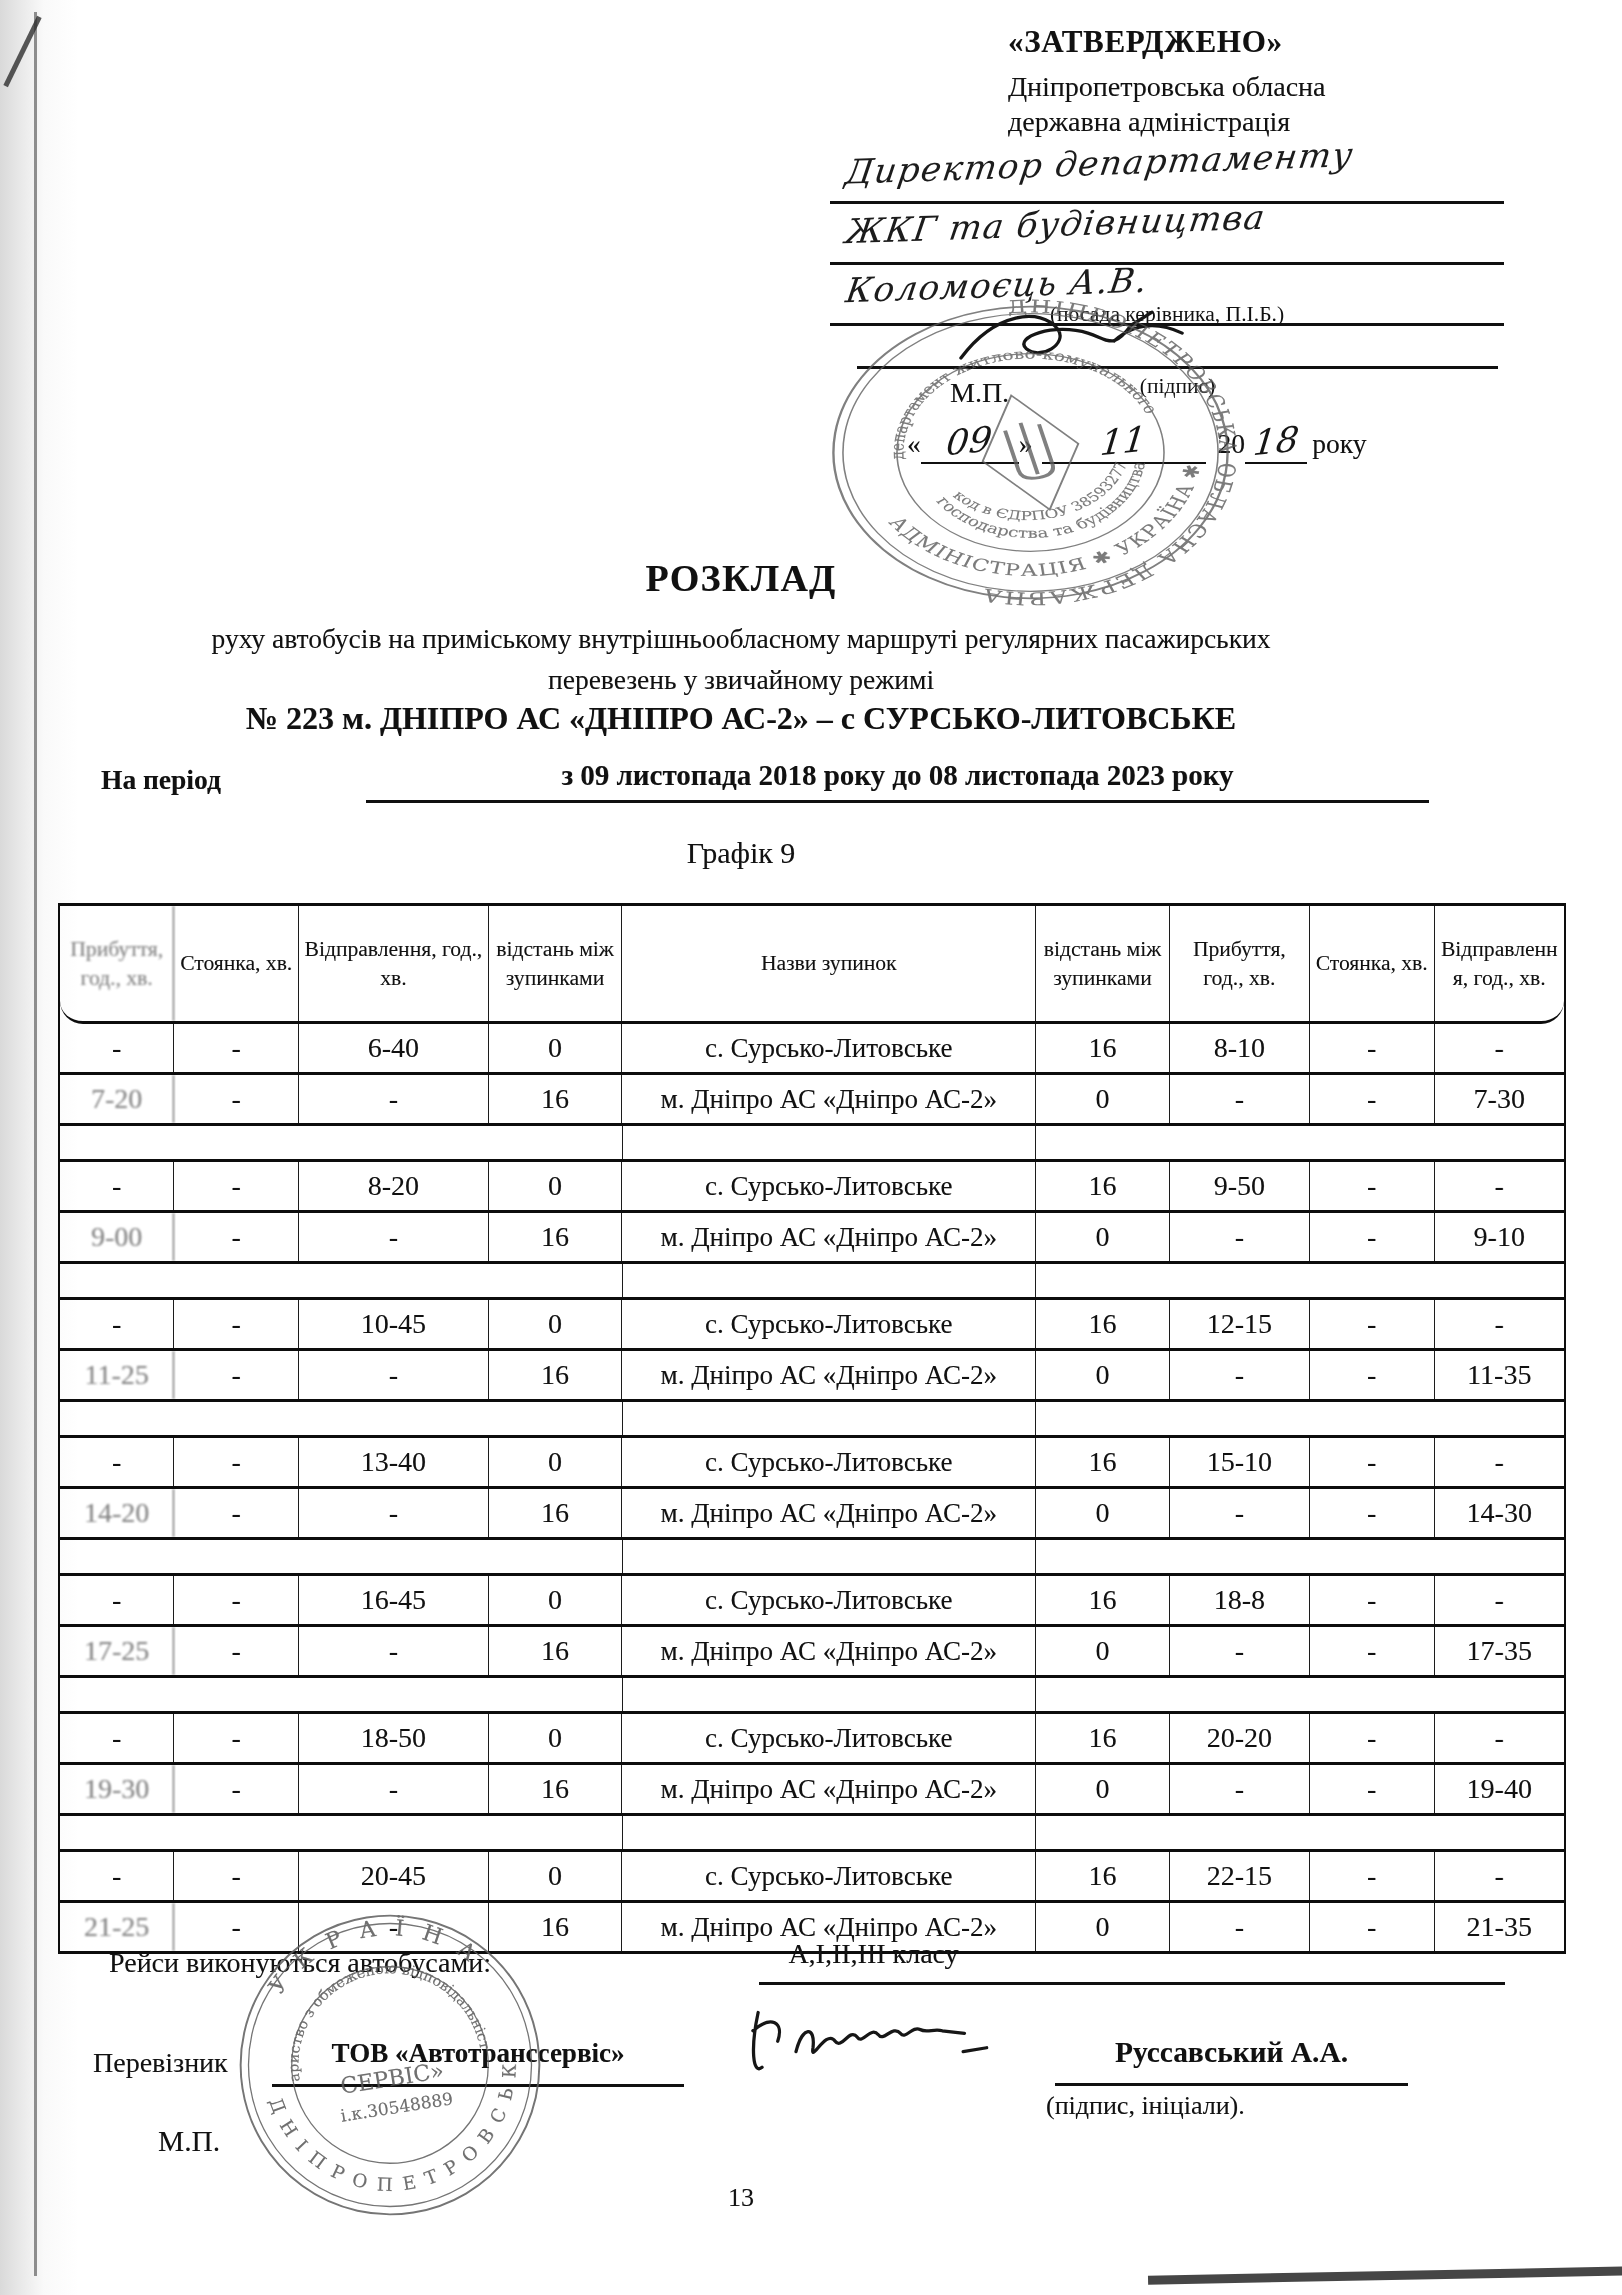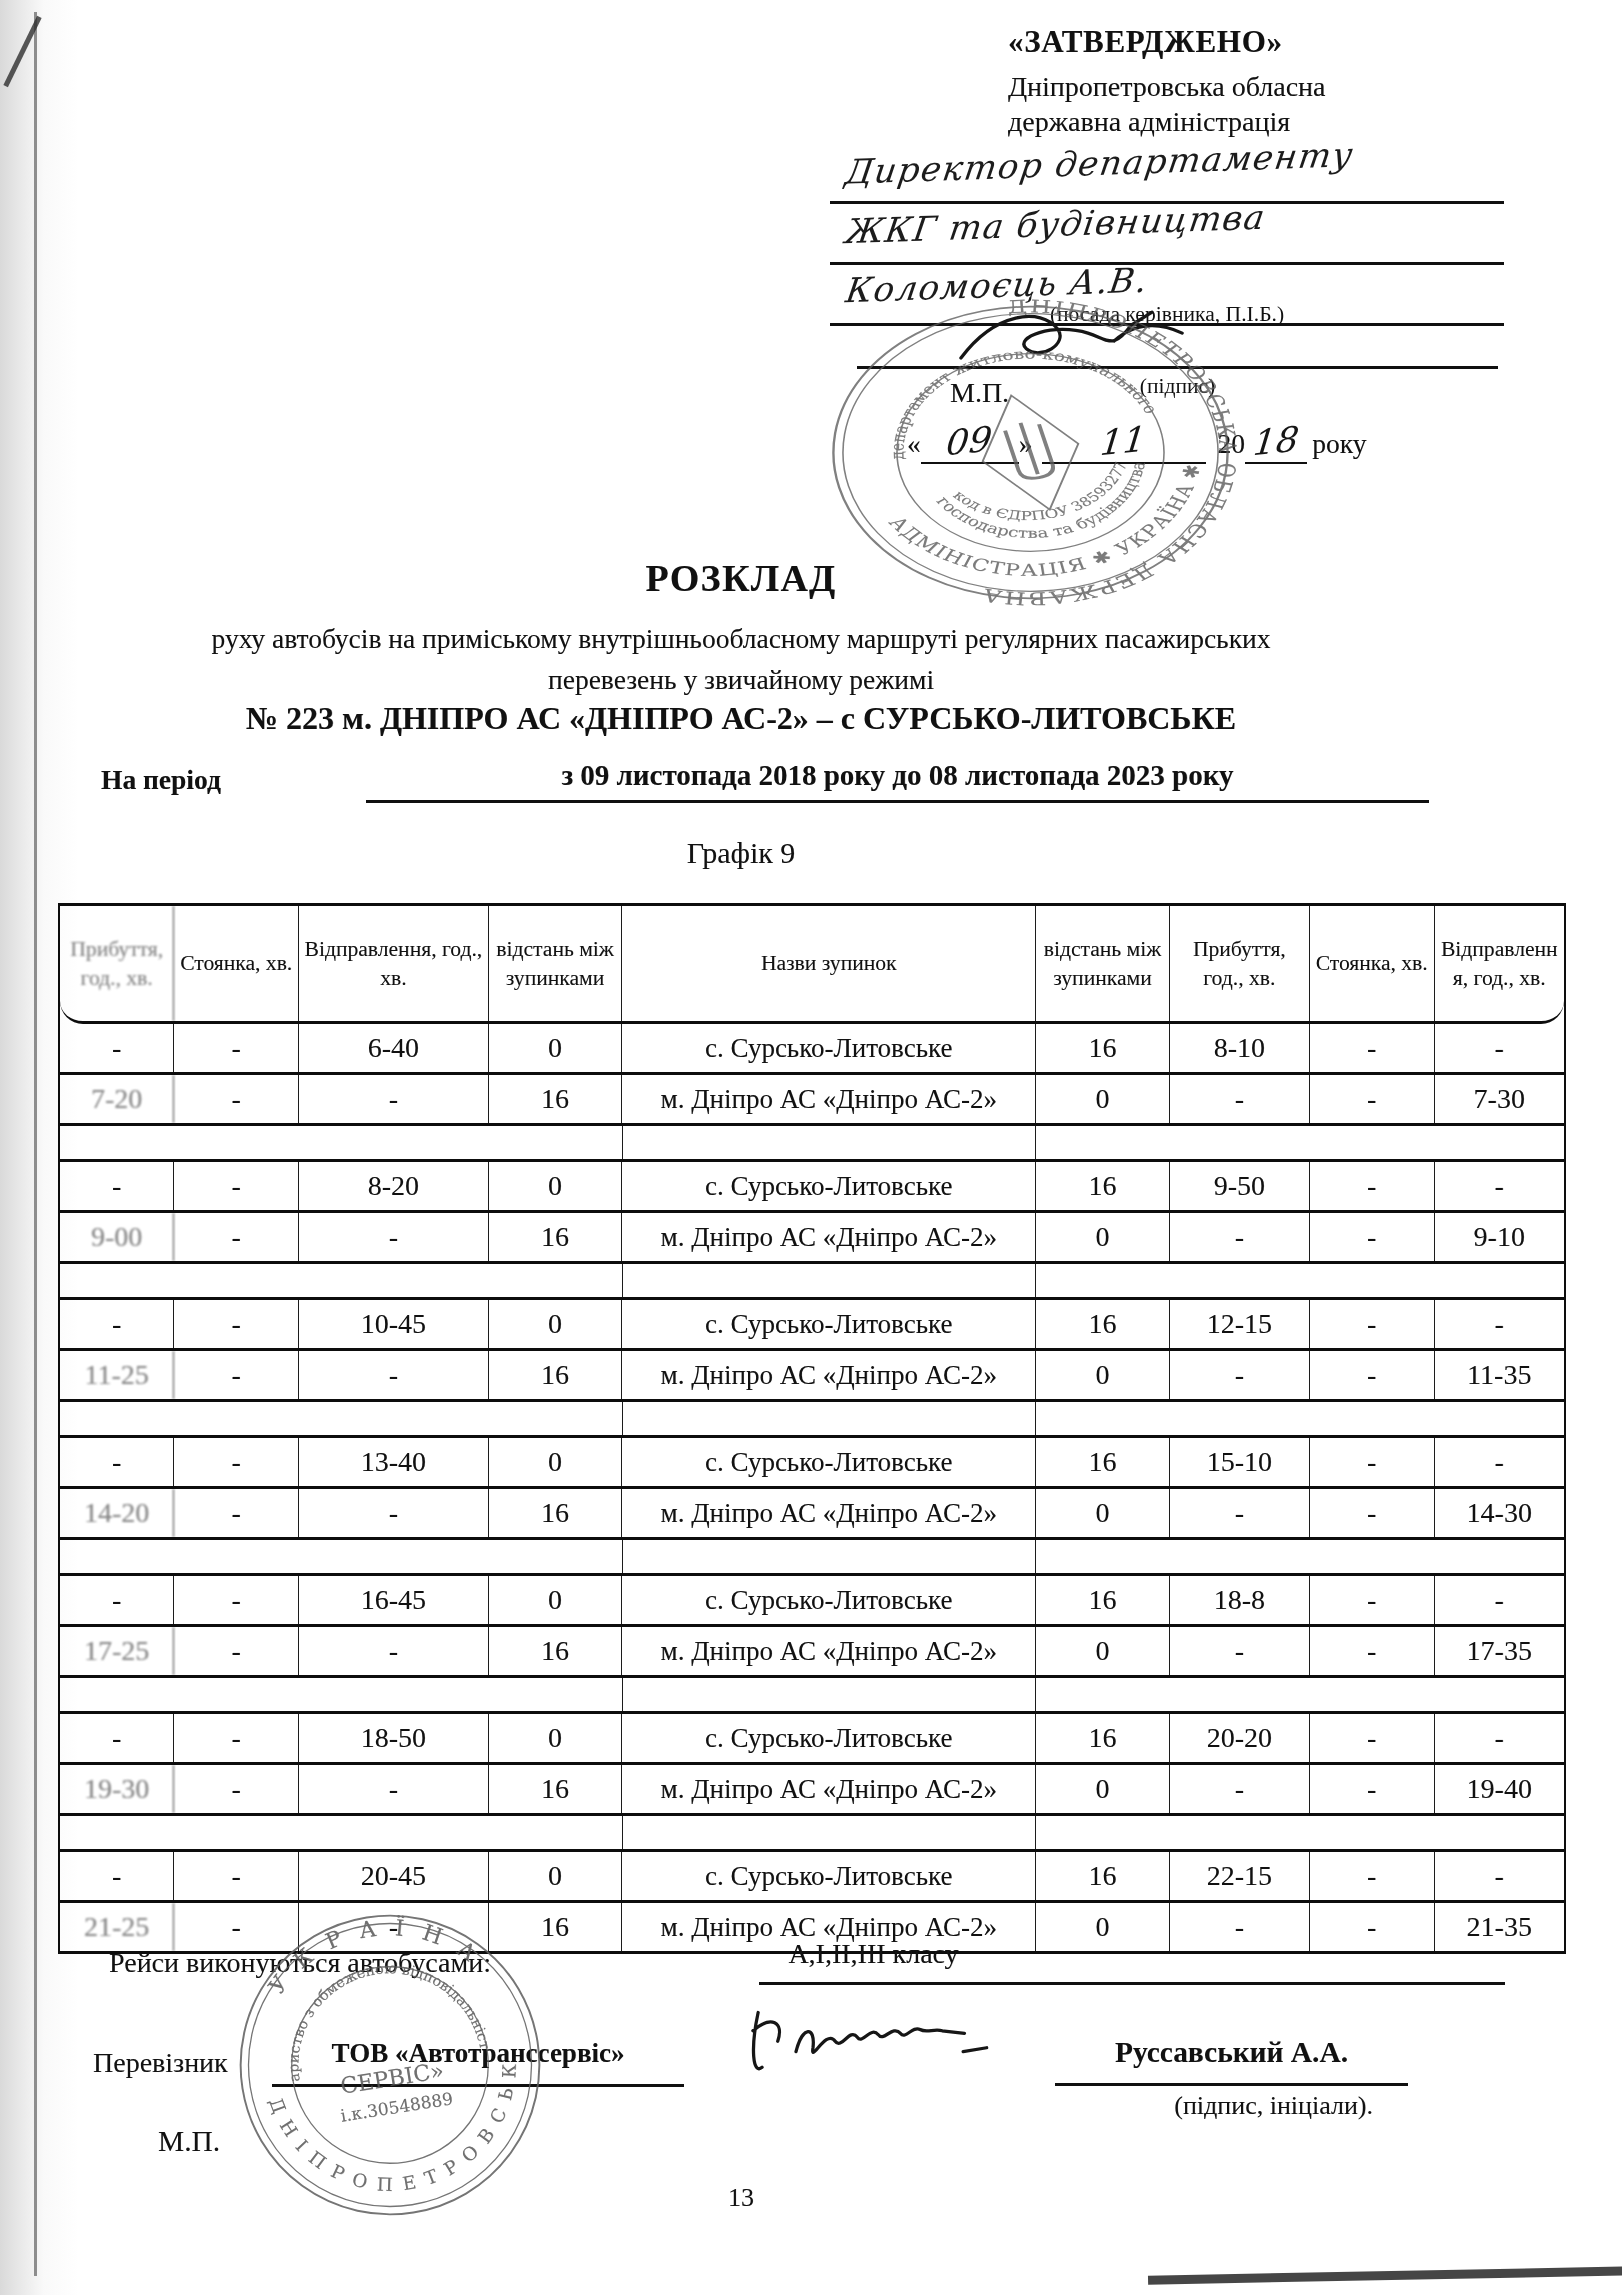--- a/index.html
+++ b/index.html
@@ -88,22 +88,22 @@
   .buses-label { position:absolute; left:109px; top:1947px; font-size:28px; filter:blur(0.3px); }
   .buses-value { position:absolute; left:759px; top:1938px; width:717px; height:44px;
                  border-bottom:3.3px solid #101010; font-size:28px; padding-left:29.4px; }
   .carrier-label { position:absolute; left:93px; top:2047px; font-size:28px; filter:blur(0.3px); }
   .carrier-value { position:absolute; left:272px; top:2038px; width:412px; height:46px;
                    border-bottom:3.3px solid #101010; text-align:center; font-size:27px;
                    font-weight:bold; filter:blur(0.2px); }
   .carrier-sig { position:absolute; left:733px; top:1989px; }
   .signatory { position:absolute; left:1055px; top:2036px; width:353px; height:47px;
                border-bottom:3.3px solid #101010; text-align:center; font-size:29.4px; font-weight:bold; }
-  .sign2-caption { position:absolute; left:1020px; top:2091px; width:353px; font-size:26px;
-                   text-align:right; }
+  .sign2-caption { position:absolute; left:1046px; top:2091px; width:353px; font-size:26px;
+                   text-align:left; }
   .mp-bottom { position:absolute; left:158px; top:2125px; font-size:29.4px; }
 </style>
 </head>
 <body>
 
 <div class="page">
 
   <div class="scan-left-band"></div>
   <div class="scan-left-line"></div>
   <div class="corner-mark"></div>

